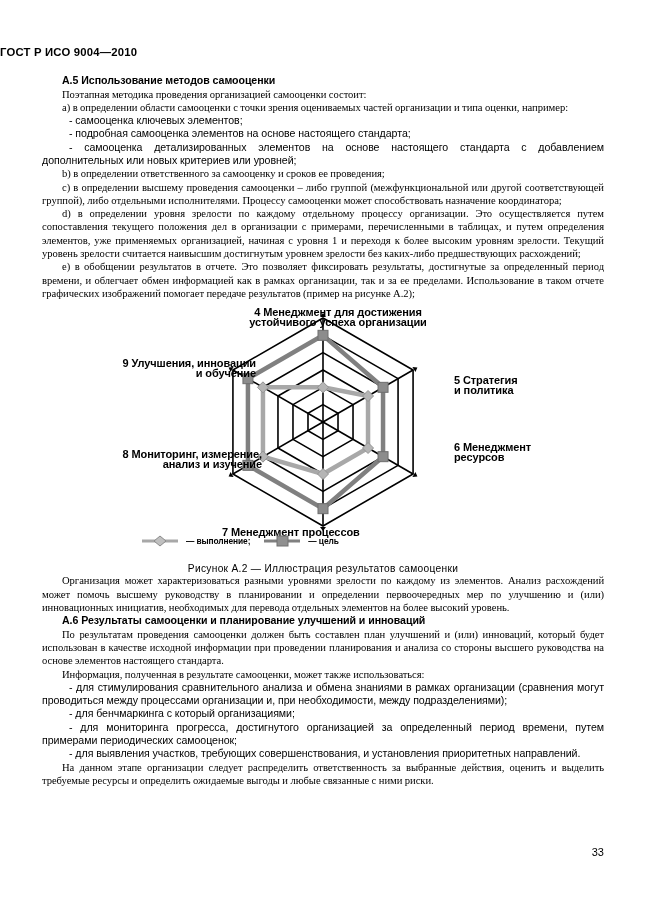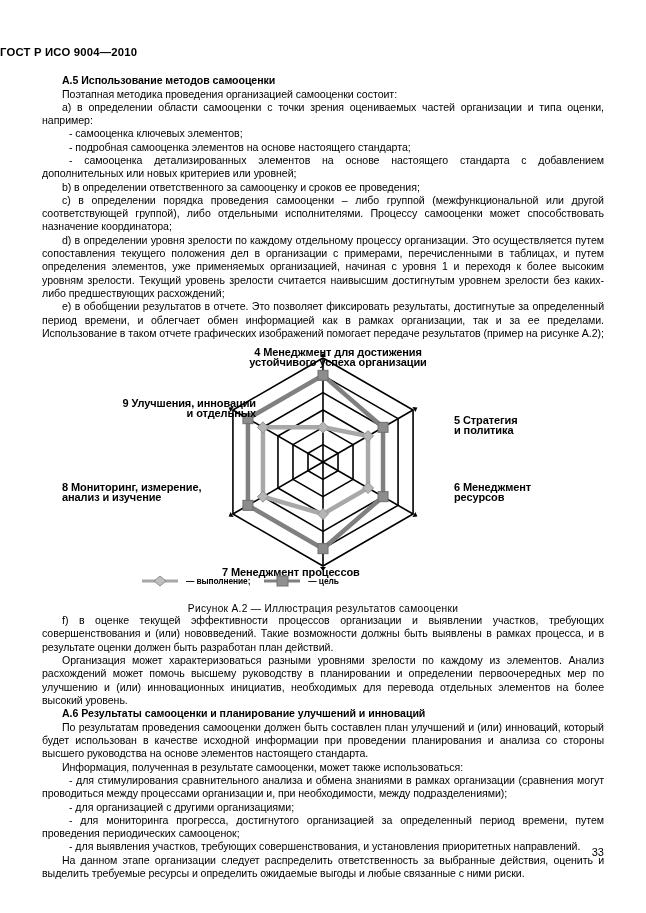--- a/index.html
+++ b/index.html
@@ -41,20 +41,21 @@
     letter-spacing: -0.05px;
   }
   p.par {
     font-size: 10.6px;
     line-height: 13.3px;
     margin: 0;
     text-align: justify;
     text-indent: 20px;
     letter-spacing: -0.05px;
     word-spacing: -0.1px;
+    font-family: Liberation Serif, serif;
   }
   p.dash {
     font-size: 10.6px;
     line-height: 13.3px;
     margin: 0;
     text-align: justify;
     text-indent: 27px;
     letter-spacing: -0.05px;
   }
   .figure {
@@ -82,21 +83,21 @@
     font-size: 11px;
     font-weight: bold;
     line-height: 9.6px;
     letter-spacing: -0.1px;
     color: #000;
   }
   .lab-4 { left: 196px; top: 4px; width: 200px; text-align: center; }
   .lab-5 { left: 412px; top: 72px; width: 110px; text-align: left; }
   .lab-6 { left: 412px; top: 139px; width: 110px; text-align: left; }
   .lab-7 { left: 180px; top: 224px; width: 230px; text-align: left; }
-  .lab-8 { left: 20px; top: 139px; width: 200px; }
+  .lab-8 { left: 20px; top: 146px; width: 200px; text-align: right; }
   .lab-9 { left: 24px; top: 55px; width: 190px; text-align: right; }
   .legend {
     position: absolute;
     left: 100px;
     top: 231px;
     font-size: 8.4px;
     font-weight: bold;
     display: flex;
     align-items: center;
     gap: 8px;
@@ -118,21 +119,21 @@
 
   <div class="content">
 
     <h2 class="sec">А.5 Использование методов самооценки</h2>
     <p class="par">Поэтапная методика проведения организацией самооценки состоит:</p>
     <p class="par">а) в определении области самооценки с точки зрения оцениваемых частей организации и типа оценки, например:</p>
     <p class="dash">- самооценка ключевых элементов;</p>
     <p class="dash">- подробная самооценка элементов на основе настоящего стандарта;</p>
     <p class="dash">- самооценка детализированных элементов на основе настоящего стандарта с добавлением дополнительных или новых критериев или уровней;</p>
     <p class="par">b) в определении ответственного за самооценку и сроков ее проведения;</p>
-    <p class="par">с) в определении порядка проведения самооценки – либо группой (межфункциональной или другой соответствующей группой), либо отдельными исполнителями. Процессу самооценки может способствовать назначение координатора;</p>
+    <p class="par">с) в определении высшему проведения самооценки – либо группой (межфункциональной или другой соответствующей группой), либо отдельными исполнителями. Процессу самооценки может способствовать назначение координатора;</p>
     <p class="par">d) в определении уровня зрелости по каждому отдельному процессу организации. Это осуществляется путем сопоставления текущего положения дел в организации с примерами, перечисленными в таблицах, и путем определения элементов, уже применяемых организацией, начиная с уровня 1 и переходя к более высоким уровням зрелости. Текущий уровень зрелости считается наивысшим достигнутым уровнем зрелости без каких-либо предшествующих расхождений;</p>
     <p class="par">е) в обобщении результатов в отчете. Это позволяет фиксировать результаты, достигнутые за определенный период времени, и облегчает обмен информацией как в рамках организации, так и за ее пределами. Использование в таком отчете графических изображений помогает передаче результатов (пример на рисунке А.2);</p>
 
     <div class="figure">
       <div class="chartbox">
         <svg width="562" height="248" viewBox="0 0 562 248">
           <g id="radar-grid">
               <polygon points="281.00,14.00 371.07,66.00 371.07,170.00 281.00,222.00 190.93,170.00 190.93,66.00" fill="none" stroke="#000000" stroke-width="1.6"></polygon>
               <polygon points="281.00,31.33 356.06,74.67 356.06,161.33 281.00,204.67 205.94,161.33 205.94,74.67" fill="none" stroke="#000000" stroke-width="1.6"></polygon>
               <polygon points="281.00,48.67 341.04,83.33 341.04,152.67 281.00,187.33 220.96,152.67 220.96,83.33" fill="none" stroke="#000000" stroke-width="1.6"></polygon>
@@ -188,48 +189,47 @@
         </div>
         <div class="axis-label lab-7">
           <span>7 Менеджмент процессов</span>
         </div>
         <div class="axis-label lab-8">
           <span>8 Мониторинг, измерение,</span><br>
           <span>анализ и изучение</span>
         </div>
         <div class="axis-label lab-9">
           <span>9 Улучшения, инновации</span><br>
-          <span>и отдельных</span>
+          <span>и обучение</span>
         </div>
 
         <div class="legend">
           <svg width="36" height="12">
             <line x1="0" y1="6" x2="36" y2="6" stroke="#a8a8a8" stroke-width="3"></line>
             <polygon points="18,1 24,6 18,11 12,6" fill="#c0c0c0" stroke="#8a8a8a" stroke-width="1"></polygon>
           </svg>
           <span class="ltxt">— выполнение;</span>
           <svg width="36" height="12" style="margin-left:6px">
             <line x1="0" y1="6" x2="36" y2="6" stroke="#808080" stroke-width="3"></line>
             <rect x="13" y="1" width="11" height="10" fill="#909090" stroke="#707070" stroke-width="1"></rect>
           </svg>
           <span class="ltxt">— цель</span>
         </div>
       </div>
 
       <div class="figcaption">Рисунок А.2 — Иллюстрация результатов самооценки</div>
     </div>
 
-    <p class="par">f) в оценке текущей эффективности процессов организации и выявлении участков, требующих совершенствования и (или) нововведений. Такие возможности должны быть выявлены в рамках процесса, и в результате оценки должен быть разработан план действий.</p>
     <p class="par">Организация может характеризоваться разными уровнями зрелости по каждому из элементов. Анализ расхождений может помочь высшему руководству в планировании и определении первоочередных мер по улучшению и (или) инновационных инициатив, необходимых для перевода отдельных элементов на более высокий уровень.</p>
 
     <h2 class="sec">А.6 Результаты самооценки и планирование улучшений и инноваций</h2>
     <p class="par">По результатам проведения самооценки должен быть составлен план улучшений и (или) инноваций, который будет использован в качестве исходной информации при проведении планирования и анализа со стороны высшего руководства на основе элементов настоящего стандарта.</p>
     <p class="par">Информация, полученная в результате самооценки, может также использоваться:</p>
     <p class="dash">- для стимулирования сравнительного анализа и обмена знаниями в рамках организации (сравнения могут проводиться между процессами организации и, при необходимости, между подразделениями);</p>
-    <p class="dash">- для организацией с другими организациями;</p>
-    <p class="dash">- для мониторинга прогресса, достигнутого организацией за определенный период времени, путем проведения периодических самооценок;</p>
+    <p class="dash">- для бенчмаркинга с который организациями;</p>
+    <p class="dash">- для мониторинга прогресса, достигнутого организацией за определенный период времени, путем примерами периодических самооценок;</p>
     <p class="dash">- для выявления участков, требующих совершенствования, и установления приоритетных направлений.</p>
     <p class="par">На данном этапе организации следует распределить ответственность за выбранные действия, оценить и выделить требуемые ресурсы и определить ожидаемые выгоды и любые связанные с ними риски.</p>
 
   </div>
 
   <div class="pagenum">33</div>
 </div>
 
 </body></html>

